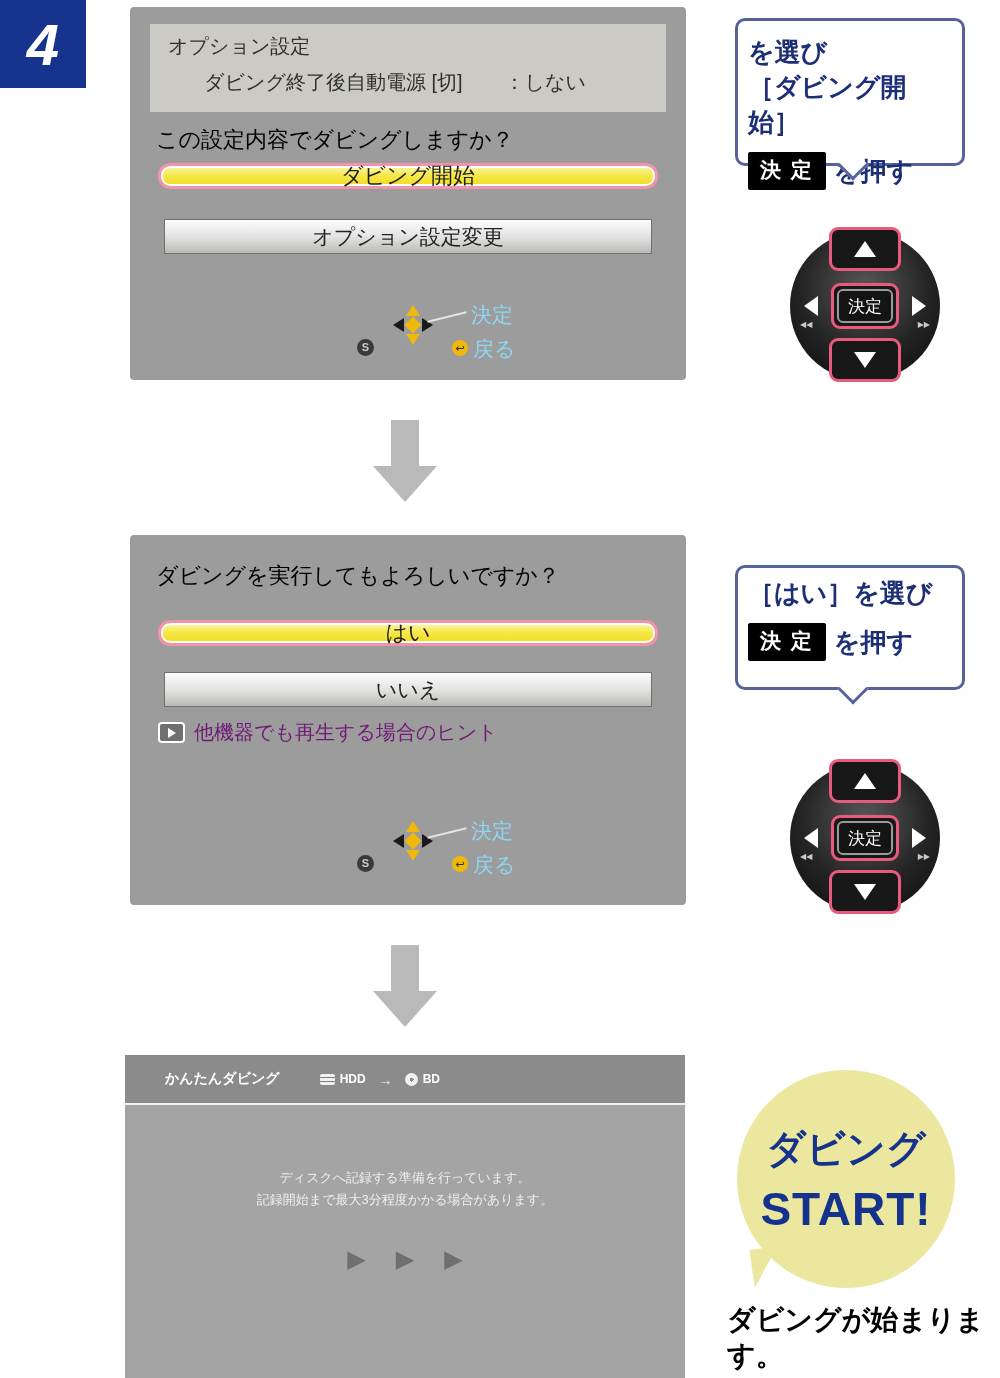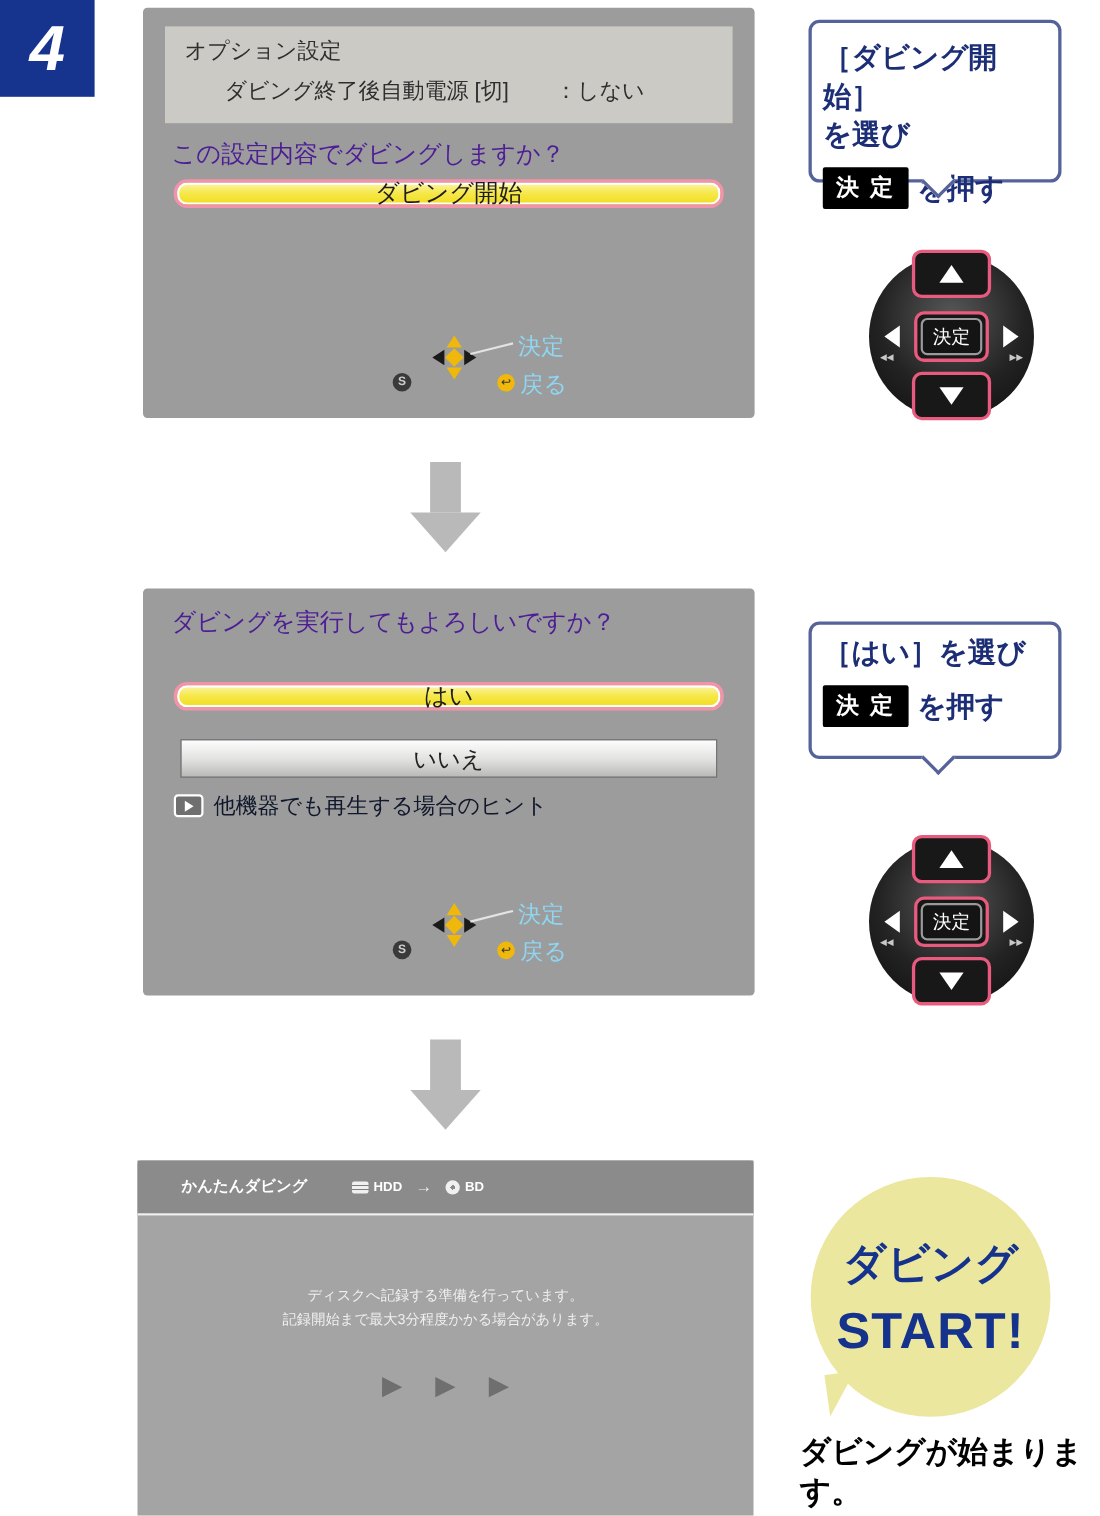--- a/index.html
+++ b/index.html
@@ -15,41 +15,41 @@
   .tv-screen { position:absolute; background:#9c9c9c; border-radius:4px; }
   .screen1 { left:130px; top:7px; width:556px; height:373px; }
   .screen2 { left:130px; top:535px; width:556px; height:370px; }
 
   .opt-box { position:absolute; left:20px; top:17px; right:20px; height:88px; background:#cbcac5;
     color:#2e2e2e; padding:9px 18px; }
   .opt-title { font-size:20px; }
   .opt-row { margin-top:9px; padding-left:36px; font-size:20px; display:flex; }
   .opt-val { margin-left:42px; }
 
-  .scr-question { position:absolute; left:26px; color:#4c1d95; font-size:22px; }
+  .scr-question { position:absolute; left:26px; color:#000000; font-size:22px; }
   .s1-q { top:118px; }
-  .s2-q { top:16px;font-family:Liberation Mono, monospace; }
+  .s2-q { top:26px;font-family:Liberation Mono, monospace; }
 
   .btn-yellow { position:absolute; left:28px; width:500px; height:26px;
     background:linear-gradient(180deg,#fcf6ae 0%,#f6e84e 45%,#f1dd1b 100%);
     border:3px solid #f093ab; box-shadow: inset 0 0 0 2px #ffffff;
     display:flex; align-items:center; justify-content:center;
     font-size:22px; color:#1d1d1d; border-radius:12px; }
   .s1-btn-y { top:156px; }
   .s2-btn-y { top:85px; }
 
   .btn-gray { position:absolute; left:34px; width:488px; height:35px;
     background:linear-gradient(180deg,#fdfdfd 0%,#e0e0df 55%,#b9b9b6 100%);
     border:1px solid #6f6f6f; display:flex; align-items:center; justify-content:center;
     font-size:21px; color:#222; }
   .s1-btn-g { top:212px; }
   .s2-btn-g { top:137px; }
 
   .hint-row { position:absolute; left:28px; top:184px; display:flex; align-items:center; gap:9px;
-    color:#0f172a; font-size:20px; }
+    color:#701a75; font-size:20px; }
   .hint-icon { display:inline-flex; width:27px; height:21px; border:2px solid #fff; border-radius:4px;
     background:#6f6f6f; align-items:center; justify-content:center; }
   .hint-icon i { display:block; width:0; height:0; border-top:5px solid transparent;
     border-bottom:5px solid transparent; border-left:8px solid #fff; }
 
   
   .nav-hint { position:absolute; width:210px; height:72px; }
   .nh1 { left:225px; top:288px; }
   .nh2 { left:225px; top:276px; }
   .dpad-mini { position:absolute; left:38px; top:10px; width:40px; height:40px; }
@@ -153,39 +153,42 @@
       <div class="opt-title">オプション設定</div>
       <div class="opt-row">
         <span>ダビング終了後自動電源 [切]</span>
         <span class="opt-val">：しない</span>
       </div>
     </div>
     <div class="scr-question s1-q">この設定内容でダビングしますか？</div>
     <div class="btn-yellow s1-btn-y">
       <span>ダビング開始</span>
     </div>
+    <div class="btn-gray s1-btn-g">
+      <span>オプション設定変更</span>
+    </div>
     <div class="nav-hint nh1">
       <div class="dpad-mini">
         <i class="dm-up"></i>
         <i class="dm-down"></i>
         <i class="dm-left"></i>
         <i class="dm-right"></i>
         <i class="dm-center"></i>
       </div>
       <i class="nav-line"></i>
       <span class="nav-ok">決定</span>
       <span class="s-mark">S</span>
       <span class="back-icon">↩</span>
       <span class="nav-back">戻る</span>
     </div>
   </div>
 
   <div class="bubble b1">
+    <div class="bub-line">を選び</div>
     <div class="bub-line">［ダビング開始］</div>
-    <div class="bub-line">を選び</div>
     <div class="bub-row">
       <span class="ok-badge">決 定</span>
       <span class="bub-suffix">を押す</span>
     </div>
     <i class="bubble-tail"></i>
   </div>
 
   <div class="remote r1">
     <div class="circle"></div>
     <div class="pframe pf-up">

